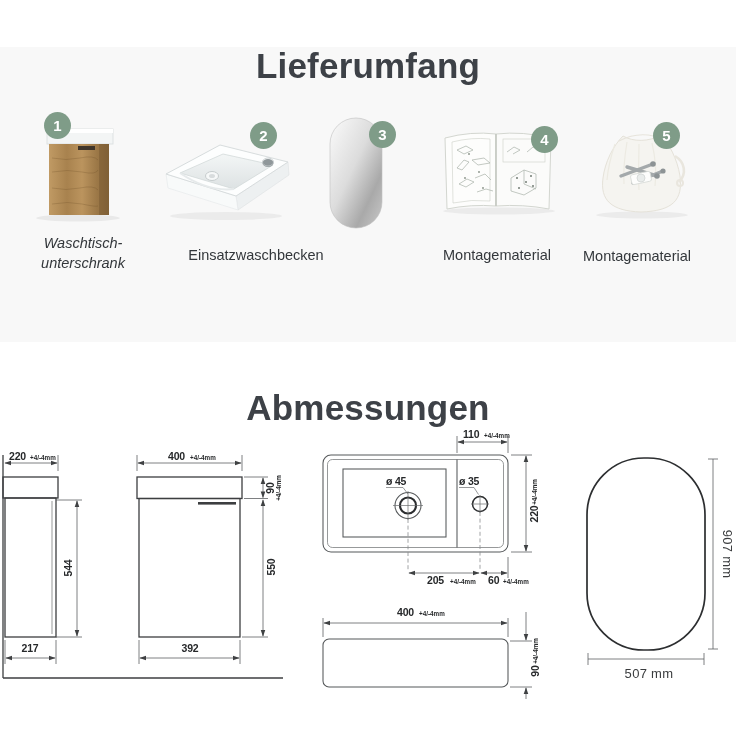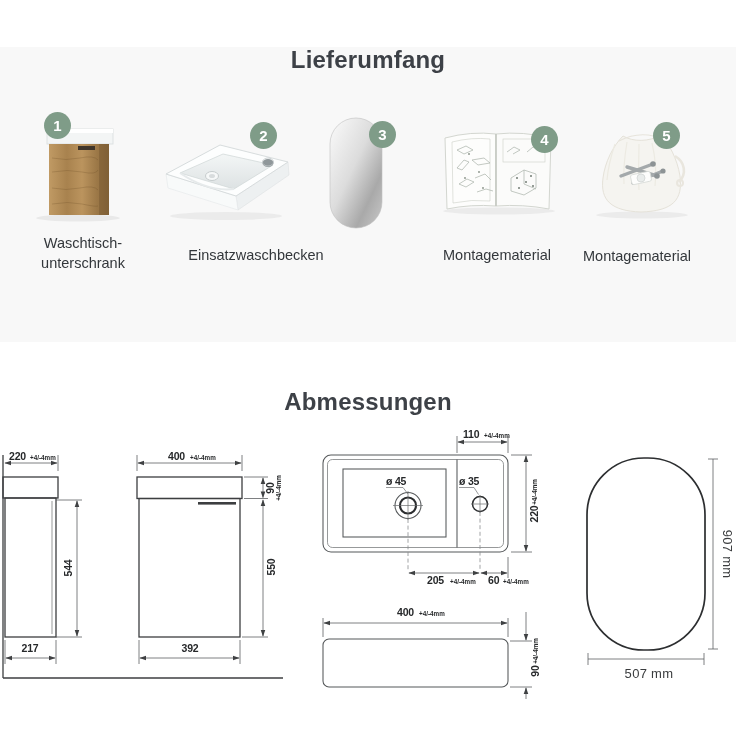--- a/index.html
+++ b/index.html
@@ -1,20 +1,20 @@
 <!DOCTYPE html>
 <html><head>
 <meta charset="utf-8">
 <style>
   html,body{margin:0;padding:0;background:#fff;}
   .page{position:relative;width:736px;height:736px;background:#ffffff;overflow:hidden;
         font-family:"Liberation Sans",sans-serif;-webkit-font-smoothing:antialiased;}
   .band{position:absolute;left:0;top:47px;width:736px;height:295px;background:#f8f8f8;}
   .section-title{position:absolute;left:0;width:736px;text-align:center;
-        font-size:24px;font-weight:700;color:#3d4147;letter-spacing:.2px;}
+        font-size:35px;font-weight:700;color:#3d4147;letter-spacing:.2px;}
   #title-delivery{top:46px;}
   #title-dims{top:388px;}
   .item{position:absolute;top:112px;}
   .item-img{position:relative;}
   .badge{position:absolute;width:27px;height:27px;border-radius:50%;background:#7f9c88;
         color:#fff;font-size:15px;font-weight:700;display:flex;align-items:center;
         justify-content:center;z-index:3;}
   .item-label{position:absolute;width:100%;text-align:center;font-size:14.5px;
         color:#33373b;line-height:19.5px;}
   .dims{position:absolute;left:0;top:420px;}
@@ -59,21 +59,21 @@
         <rect x="71" y="32" width="10" height="71" fill="rgba(60,40,15,.18)"></rect>
         <rect x="50" y="34" width="17" height="4" fill="#3f352a"></rect>
         <g stroke="rgba(101,72,35,.3)" stroke-width=".8" fill="none">
           <path d="M24,46 q14,3 28,0 t18,2"></path>
             <path d="M24,60 q16,-3 30,0 t16,-2"></path>
           <path d="M24,76 q14,3 28,0 t18,2"></path>
             <path d="M24,92 q16,-3 30,0 t16,2"></path>
         </g>
       </svg>
     </div>
-    <div class="item-label" style="top:122px;">
+    <div class="item-label" style="top:122px;font-style:italic;">
       <div>Waschtisch-</div>
       <div>unterschrank</div>
     </div>
   </div>
 
   <div class="item" style="left:156px;width:140px;">
     <div class="badge" style="left:94px;top:10px;">2</div>
     <div class="item-img" style="height:122px;">
       <svg width="140" height="122" viewBox="0 0 140 122">
         <defs>

